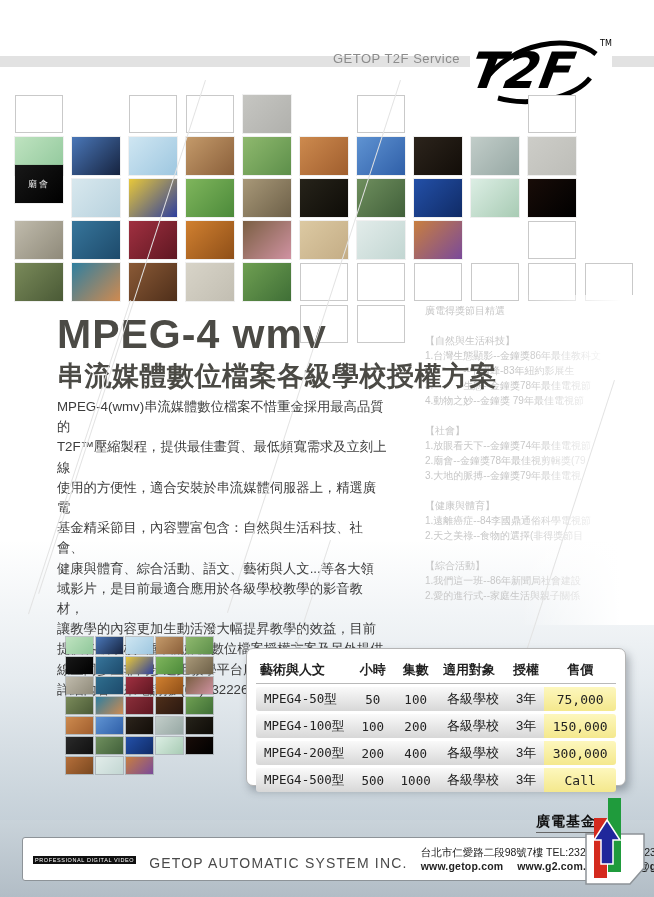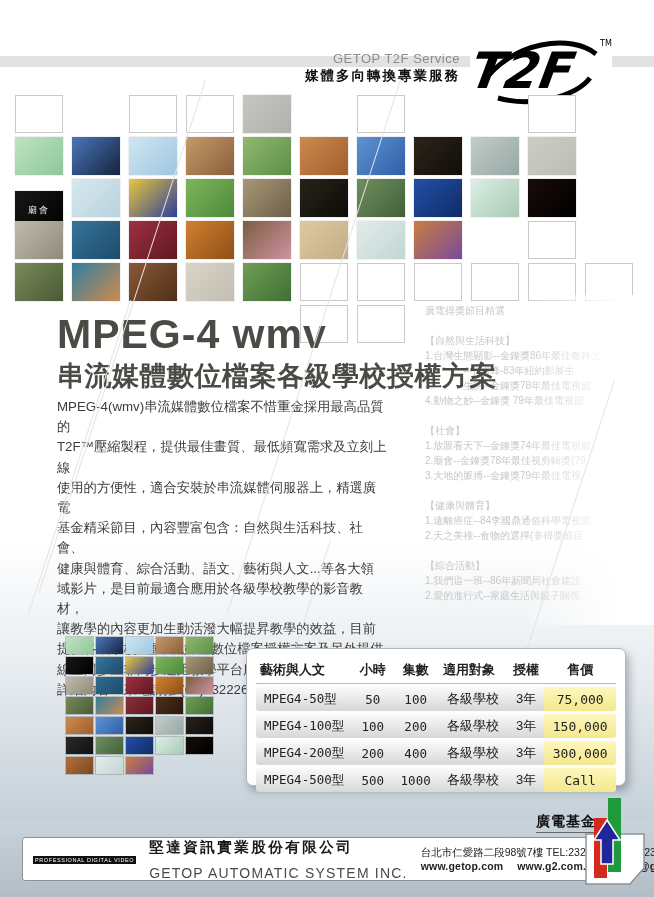--- a/index.html
+++ b/index.html
@@ -73,21 +73,20 @@
   <div class="band" style="left:0;top:56px;width:470px;"></div>
   <div class="band" style="left:612px;top:56px;width:42px;"></div>
   <div class="hair" style="left:205px;top:80px;height:540px;"></div>
   <div class="hair" style="left:400px;top:80px;height:560px;"></div>
   <div class="hair" style="left:130px;top:300px;height:330px;"></div>
   <div class="hair" style="left:614px;top:380px;height:300px;"></div>
   <div class="hair" style="left:330px;top:540px;height:250px;"></div>
 
   <div class="service">
     <div class="l1">GETOP T2F Service</div>
-    <div class="l2">媒體多向轉換專業服務</div>
   </div>
   <div class="t2f">
     <svg width="152" height="74" viewBox="0 0 152 74">
       <g transform="skewX(-10)">
         <text x="14" y="54" font-size="50" font-weight="bold" font-style="italic" font-family="DejaVu Sans, sans-serif" fill="#000">T2F</text>
       </g>
       <path d="M18 50 C 48 6, 108 0, 132 20 M34 64 C 70 74, 112 62, 126 44" stroke="#000" stroke-width="5" fill="none"></path>
       <text x="136" y="12" font-size="8" font-family="DejaVu Sans, sans-serif" fill="#000">TM</text>
     </svg>
   </div>
@@ -102,21 +101,21 @@
       <div class="tile tile-img" style="left: 15px; top: 137px; background: linear-gradient(135deg, rgb(191, 227, 192), rgb(143, 199, 154));"></div>
       <div class="tile tile-img" style="left: 72px; top: 137px; background: linear-gradient(135deg, rgb(74, 119, 184), rgb(22, 35, 63));"></div>
       <div class="tile tile-img" style="left: 129px; top: 137px; background: linear-gradient(135deg, rgb(207, 230, 242), rgb(158, 199, 224));"></div>
       <div class="tile tile-img" style="left: 186px; top: 137px; background: linear-gradient(135deg, rgb(196, 154, 106), rgb(138, 95, 58));"></div>
       <div class="tile tile-img" style="left: 243px; top: 137px; background: linear-gradient(135deg, rgb(143, 185, 110), rgb(93, 143, 74));"></div>
       <div class="tile tile-img" style="left: 300px; top: 137px; background: linear-gradient(135deg, rgb(205, 138, 78), rgb(160, 94, 46));"></div>
       <div class="tile tile-img" style="left: 357px; top: 137px; background: linear-gradient(135deg, rgb(95, 147, 210), rgb(47, 95, 168));"></div>
       <div class="tile tile-img" style="left: 414px; top: 137px; background: linear-gradient(135deg, rgb(44, 36, 28), rgb(18, 13, 8));"></div>
       <div class="tile tile-img" style="left: 471px; top: 137px; background: linear-gradient(135deg, rgb(194, 205, 201), rgb(151, 168, 164));"></div>
       <div class="tile tile-img" style="left: 528px; top: 137px; background: linear-gradient(135deg, rgb(205, 205, 200), rgb(189, 189, 184));"></div>
-      <div class="tile tile-img" style="left: 15px; top: 191px; background: linear-gradient(135deg, rgb(24, 24, 24), rgb(0, 0, 0));">
+      <div class="tile tile-img" style="left: 15px; top: 165px; background: linear-gradient(135deg, rgb(24, 24, 24), rgb(0, 0, 0));">
         <span class="lbl">廟會</span>
       </div>
       <div class="tile tile-img" style="left: 72px; top: 179px; background: linear-gradient(135deg, rgb(216, 232, 238), rgb(184, 210, 222));"></div>
       <div class="tile tile-img" style="left: 129px; top: 179px; background: linear-gradient(135deg, rgb(232, 200, 58), rgb(46, 63, 158));"></div>
       <div class="tile tile-img" style="left: 186px; top: 179px; background: linear-gradient(135deg, rgb(127, 181, 92), rgb(76, 138, 58));"></div>
       <div class="tile tile-img" style="left: 243px; top: 179px; background: linear-gradient(135deg, rgb(168, 152, 120), rgb(109, 96, 72));"></div>
       <div class="tile tile-img" style="left: 300px; top: 179px; background: linear-gradient(135deg, rgb(38, 35, 26), rgb(14, 12, 7));"></div>
       <div class="tile tile-img" style="left: 357px; top: 179px; background: linear-gradient(135deg, rgb(111, 143, 94), rgb(65, 96, 58));"></div>
       <div class="tile tile-img" style="left: 414px; top: 179px; background: linear-gradient(135deg, rgb(35, 80, 168), rgb(16, 43, 102));"></div>
       <div class="tile tile-img" style="left: 471px; top: 179px; background: linear-gradient(135deg, rgb(220, 238, 228), rgb(168, 203, 180));"></div>
@@ -284,21 +283,20 @@
       <rect x="24" y="2" width="13" height="74" fill="#1f9b3c"></rect>
       <rect x="10" y="22" width="13" height="60" fill="#d42a1e"></rect>
       <path d="M23 24 L36 44 L29 44 L29 68 L17 68 L17 44 L10 44 Z" fill="#20279b" stroke="#ffffff" stroke-width="1.5"></path>
     </svg>
   </div>
   <div class="fbar">
     <div class="glogo">
       <div class="gsub">PROFESSIONAL DIGITAL VIDEO</div>
     </div>
     <div class="cname">
-      <div class="zh">堅達資訊實業股份有限公司</div>
       <div class="en">GETOP AUTOMATIC SYSTEM INC.</div>
     </div>
     <div class="contact">
       <div>台北市仁愛路二段98號7樓 TEL:2322-2662 FAX:2322-2995</div>
       <div class="w">www.getop.com　 www.g2.com.tw 　sales@getop.com</div>
     </div>
   </div>
 
 </div>
 

